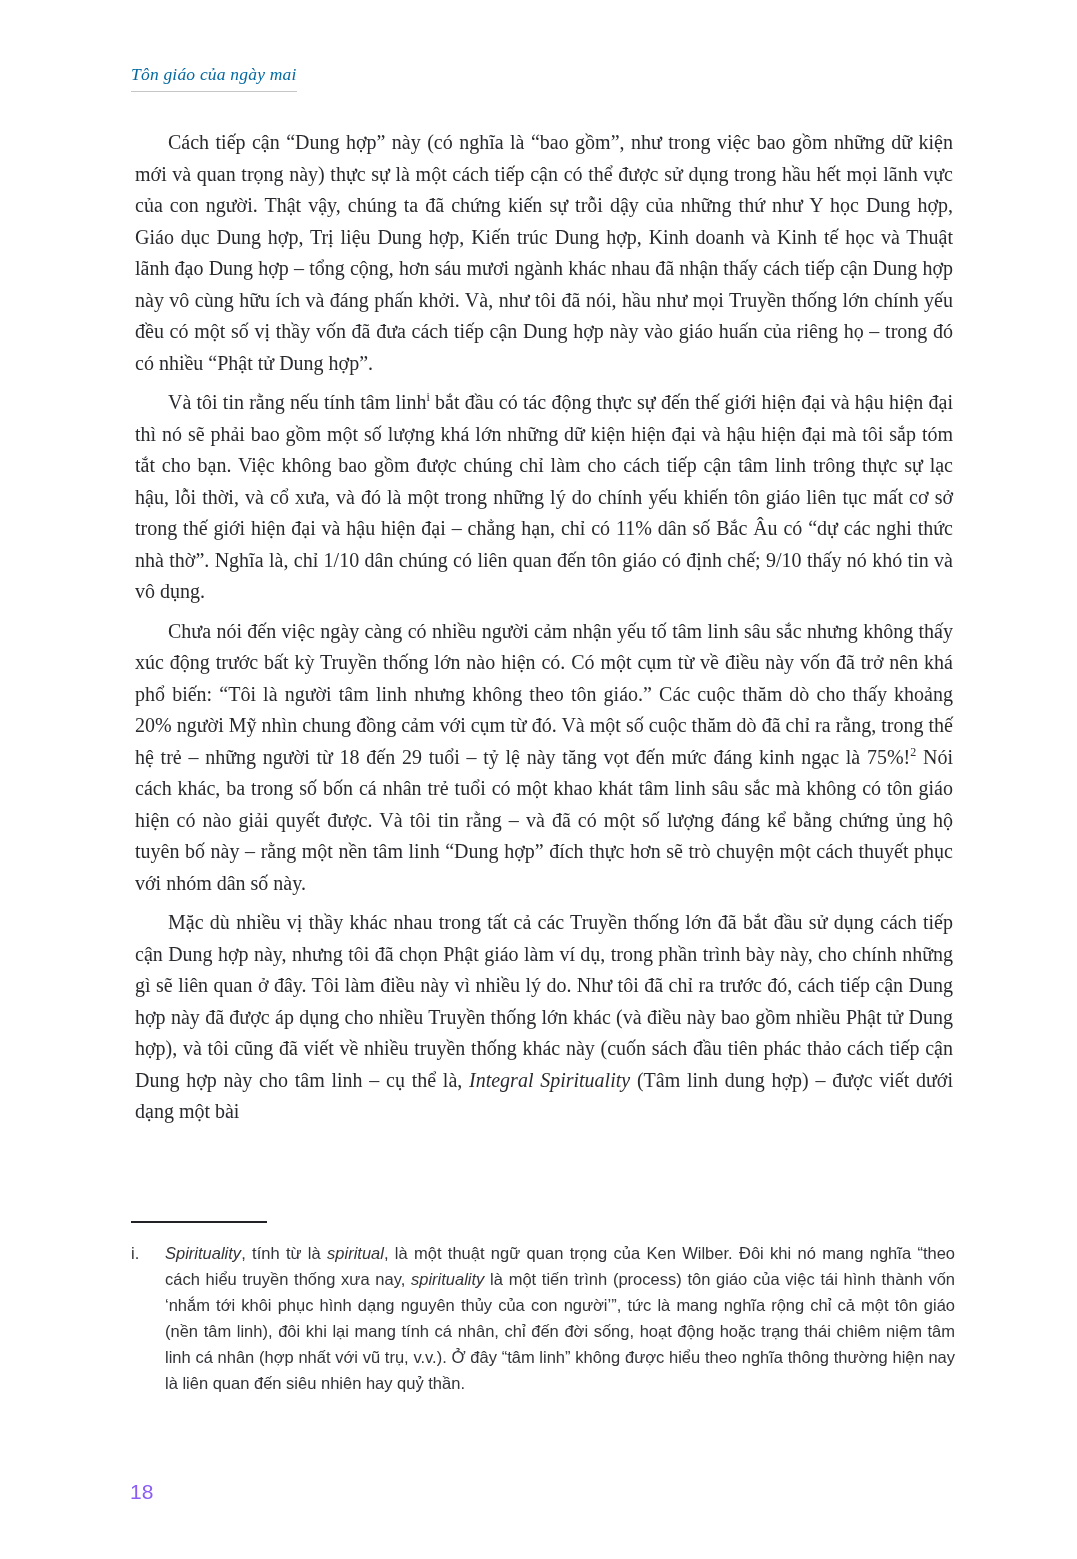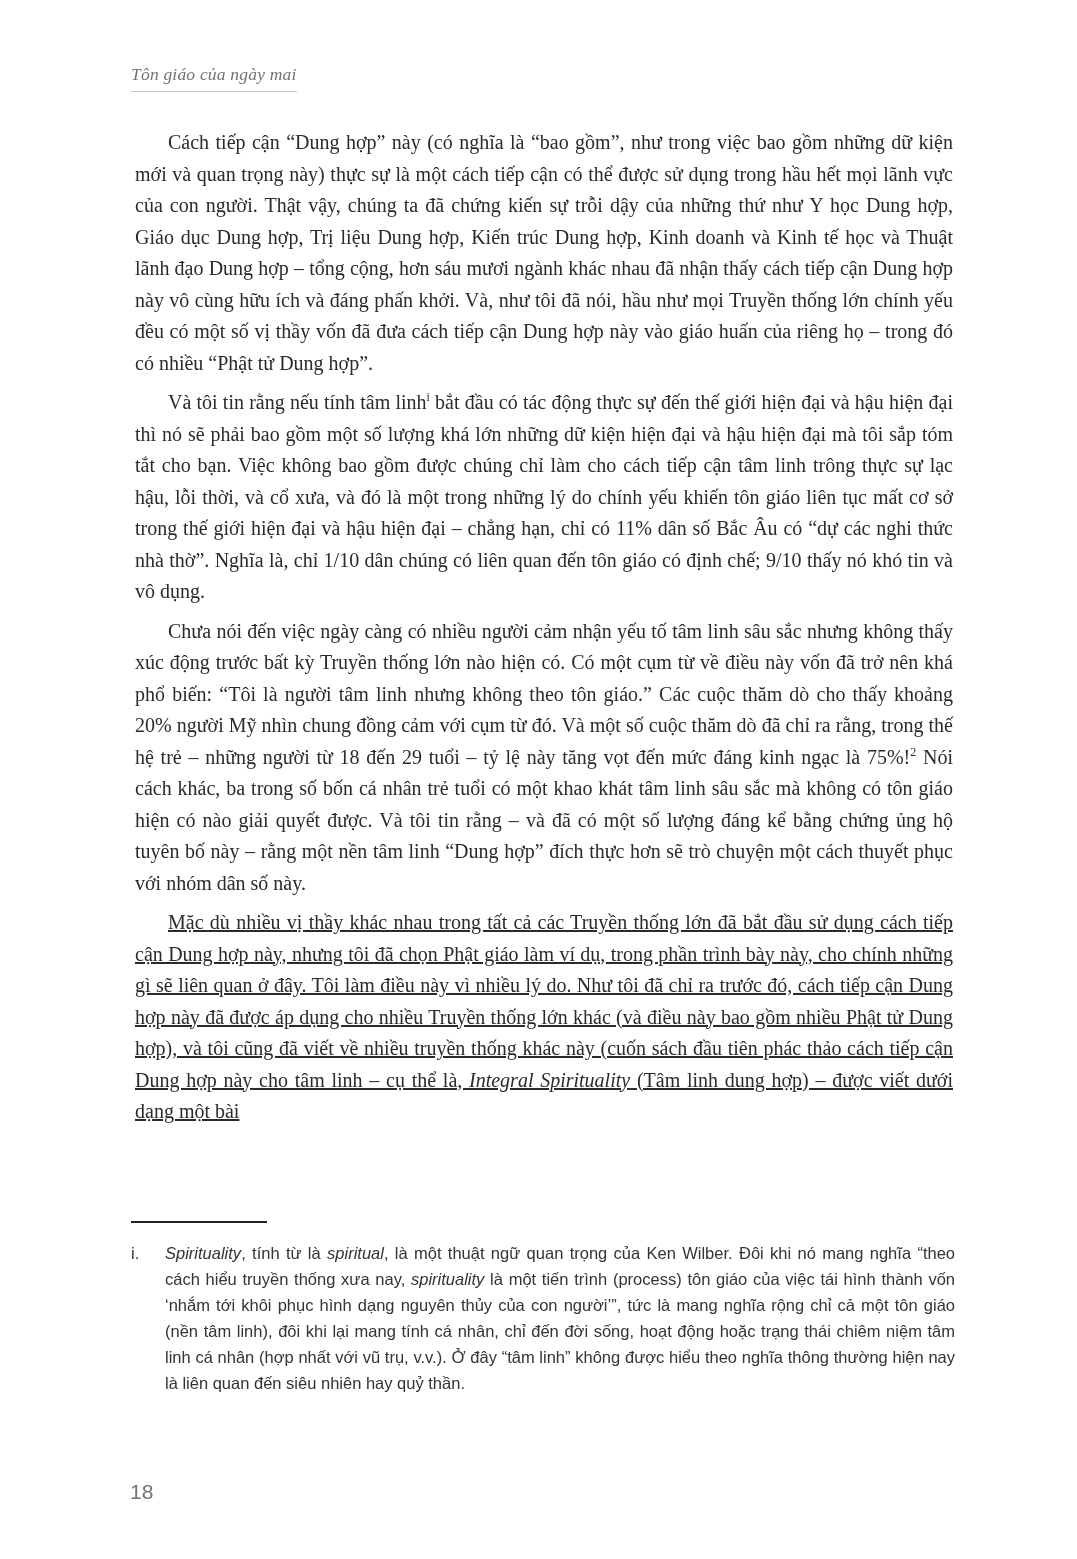--- a/index.html
+++ b/index.html
@@ -17,38 +17,38 @@
     color: #2a2a2e;
   }
   .running-header {
     position: absolute;
     left: 131px;
     top: 64px;
     display: inline-block;
     font-style: italic;
     font-size: 17.5px;
     letter-spacing: 0.2px;
-    color: #737373;
+    color: #0369a1;
     padding-bottom: 6px;
     border-bottom: 1.5px solid #c6c6c6;
   }
   .body-text {
     position: absolute;
     left: 135px;
     top: 127px;
     width: 818px;
   }
   .body-text p {
     margin: 0 0 8px 0;
     font-size: 20px;
     line-height: 31.5px;
     text-align: justify;
     text-indent: 33px;
   }
-  .body-text p:last-child { margin-bottom: 16px; text-decoration: underline; }
+  .body-text p:last-child { margin-bottom: 16px; }
   sup {
     font-size: 12px;
     line-height: 0;
     vertical-align: super;
   }
   .italic { font-style: italic; }
   .footnote-sep {
     position: absolute;
     left: 131px;
     top: 1221px;
@@ -74,21 +74,21 @@
   .footnote-body {
     flex: 1;
     text-align: justify;
   }
   .page-number {
     position: absolute;
     left: 130px;
     top: 1480px;
     font-family: "Liberation Sans", "DejaVu Sans", sans-serif;
     font-size: 21px;
-    color: #737373;
+    color: #8b5cf6;
   }
 </style>
 </head>
 <body>
 
 <div class="page">
 
   <div class="running-header">Tôn giáo của ngày mai</div>
 
   <div class="body-text">

